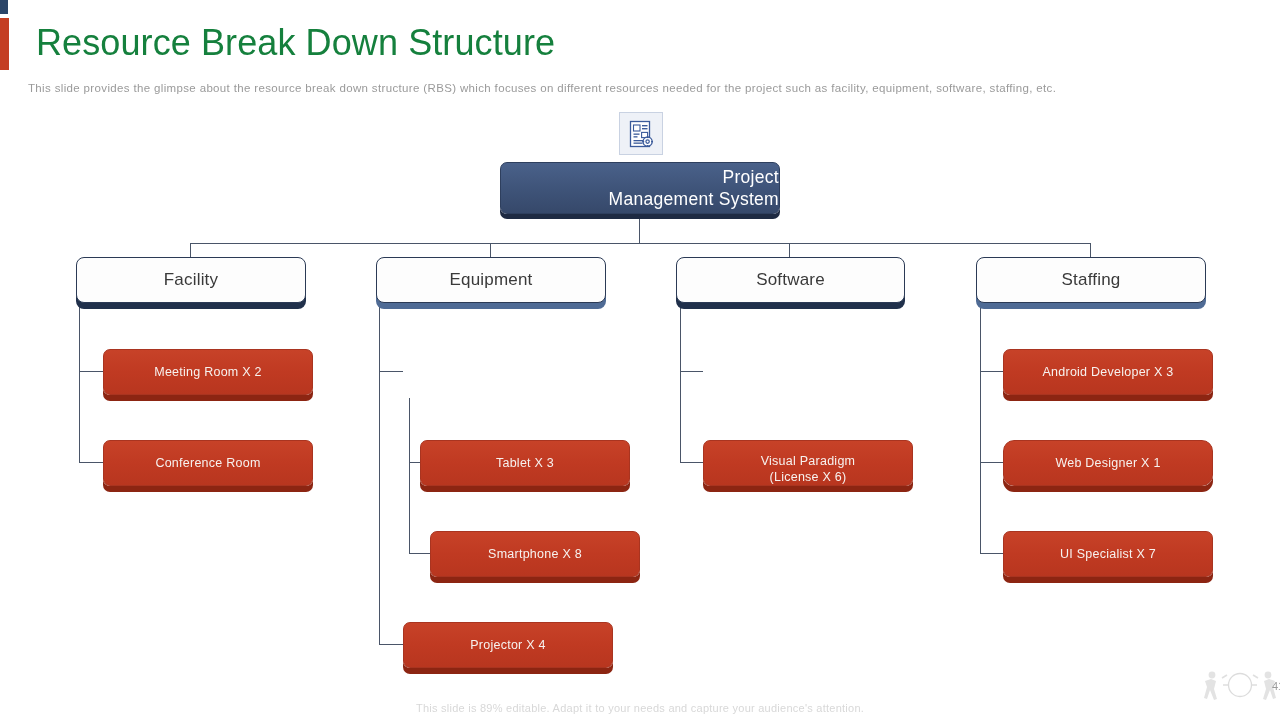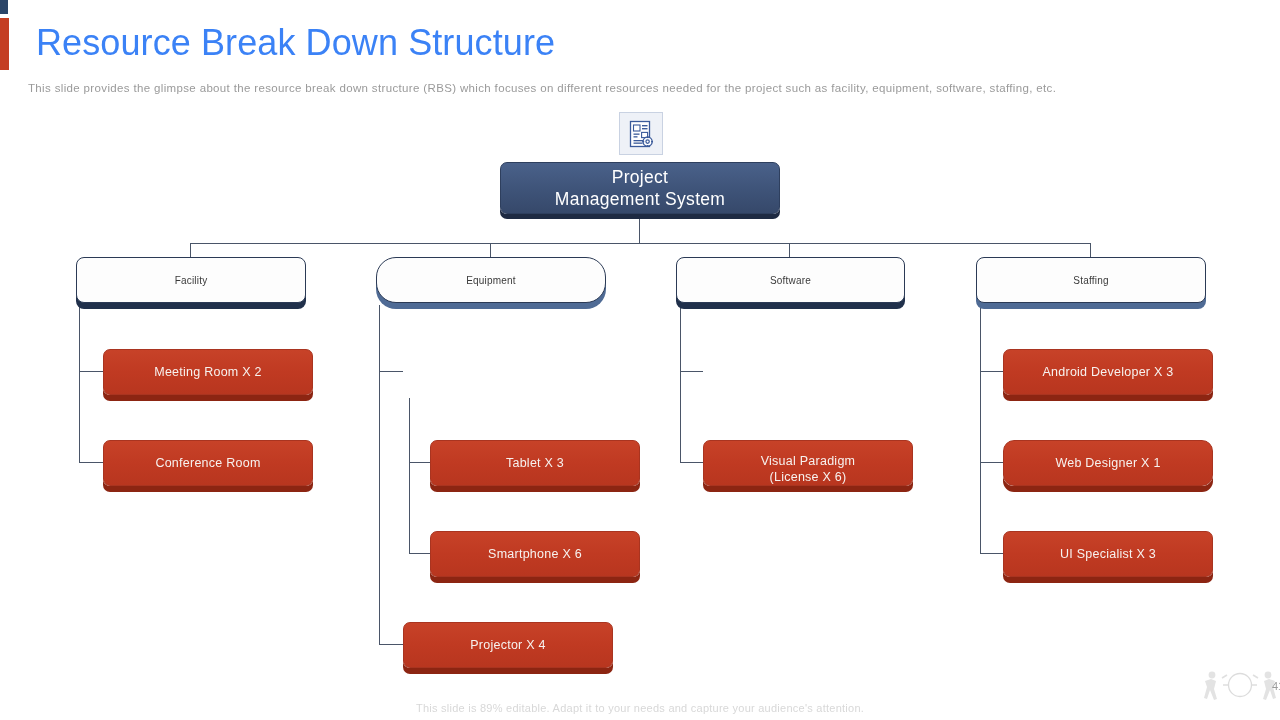--- a/index.html
+++ b/index.html
@@ -18,21 +18,21 @@
     background:#2b4568;
   }
   .accent-red{
     position:absolute;left:0;top:18px;width:9px;height:52px;
     background:#c43e22;
   }
 
   
   .title{
     position:absolute;left:36px;top:22px;
-    font-size:36px;font-weight:400;color:#3b82f6;
+    font-size:36px;font-weight:400;color:#15803d;
     letter-spacing:.1px;white-space:nowrap;
   }
   .subtitle{
     position:absolute;left:28px;top:82px;width:1120px;
     font-size:11.5px;color:#9a9a9a;letter-spacing:.35px;
     white-space:nowrap;
   }
 
   
   .icon-badge{
@@ -43,31 +43,31 @@
 
   
   .wires{position:absolute;left:0;top:0;width:1280px;height:720px;}
 
   
   .root-node{
     position:absolute;left:500px;top:162px;width:278px;height:50px;
     background:linear-gradient(180deg,#4a618a 0%,#3e5378 55%,#36486a 100%);
     border:1px solid #2e3f5e;border-radius:7px;
     box-shadow:0 5px 0 0 #1e2a42;
-    display:flex;flex-direction:column;align-items:center;justify-content:center;
+    display:flex;flex-direction:column;align-items:flex-end;justify-content:center;
     color:#ffffff;font-size:17.5px;line-height:22px;letter-spacing:.3px;
   }
 
   
   .cat-node{
     position:absolute;height:44px;
     background:#fdfdfd;
     border:1px solid #2b3a55;border-radius:8px;
     display:flex;align-items:center;justify-content:center;
-    font-size:10px;color:#3a3a3a;letter-spacing:.2px;
+    font-size:17px;color:#3a3a3a;letter-spacing:.2px;
   }
   .cat-node.shadow-dark{box-shadow:0 6px 0 0 #20304b;}
   .cat-node.shadow-steel{box-shadow:0 6px 0 0 #4f6b95;}
 
   
   .leaf{
     position:absolute;height:44px;
     background:linear-gradient(180deg,#c74228 0%,#c03a22 50%,#b8361f 100%);
     border:1px solid #a93420;border-radius:7px;
     box-shadow:0 6px 0 0 #8c2512;
@@ -159,60 +159,60 @@
   </svg>
 
   <div class="root-node">
     <span>Project</span>
     <span>Management System</span>
   </div>
 
   <div class="cat-node shadow-dark" style="left:76px;top:257px;width:228px;">
     <span>Facility</span>
   </div>
-  <div class="cat-node shadow-steel" style="left:376px;top:257px;width:228px;border-radius:20px;">
+  <div class="cat-node shadow-steel" style="left:376px;top:257px;width:228px;">
     <span>Equipment</span>
   </div>
   <div class="cat-node shadow-dark" style="left:676px;top:257px;width:227px;">
     <span>Software</span>
   </div>
   <div class="cat-node shadow-steel" style="left:976px;top:257px;width:228px;">
     <span>Staffing</span>
   </div>
 
   <div class="leaf" style="left:103px;top:349px;width:208px;">
     <span>Meeting Room X 2</span>
   </div>
   <div class="leaf" style="left:103px;top:440px;width:208px;">
     <span>Conference Room</span>
   </div>
 
-  <div class="leaf" style="left:430px;top:440px;width:208px;text-align:center;">
+  <div class="leaf" style="left:420px;top:440px;width:208px;text-align:center;">
     <span>Tablet X 3</span>
   </div>
   <div class="leaf" style="left:430px;top:531px;width:208px;">
-    <span>Smartphone X 6</span>
+    <span>Smartphone X 8</span>
   </div>
   <div class="leaf" style="left:403px;top:622px;width:208px;">
     <span>Projector X 4</span>
   </div>
 
   <div class="leaf" style="left:703px;top:440px;width:208px;justify-content:flex-end;">
     <span>Visual Paradigm</span>
     <span class="l2">(License X 6)</span>
   </div>
 
   <div class="leaf" style="left:1003px;top:349px;width:208px;">
     <span>Android Developer X 3</span>
   </div>
   <div class="leaf" style="left:1003px;top:440px;width:208px;border-radius:11px;">
     <span>Web Designer X 1</span>
   </div>
   <div class="leaf" style="left:1003px;top:531px;width:208px;">
-    <span>UI Specialist X 3</span>
+    <span>UI Specialist X 7</span>
   </div>
 
   <div class="footer-note">This slide is 89% editable. Adapt it to your needs and capture your audience's attention.</div>
 
   <svg class="walkers" viewBox="0 0 84 50">
     <g fill="#e3e3e3">
       <circle cx="14" cy="11" r="3.4"></circle>
       <path d="M13 15 l5 2 -2 8 3 10 -3 1 -4 -10 -3 9 -3 -1 3 -11 -2 -6z"></path>
       <circle cx="70" cy="11" r="3.4"></circle>
       <path d="M71 15 l-5 2 2 8 -3 10 3 1 4 -10 3 9 3 -1 -3 -11 2 -6z"></path>

